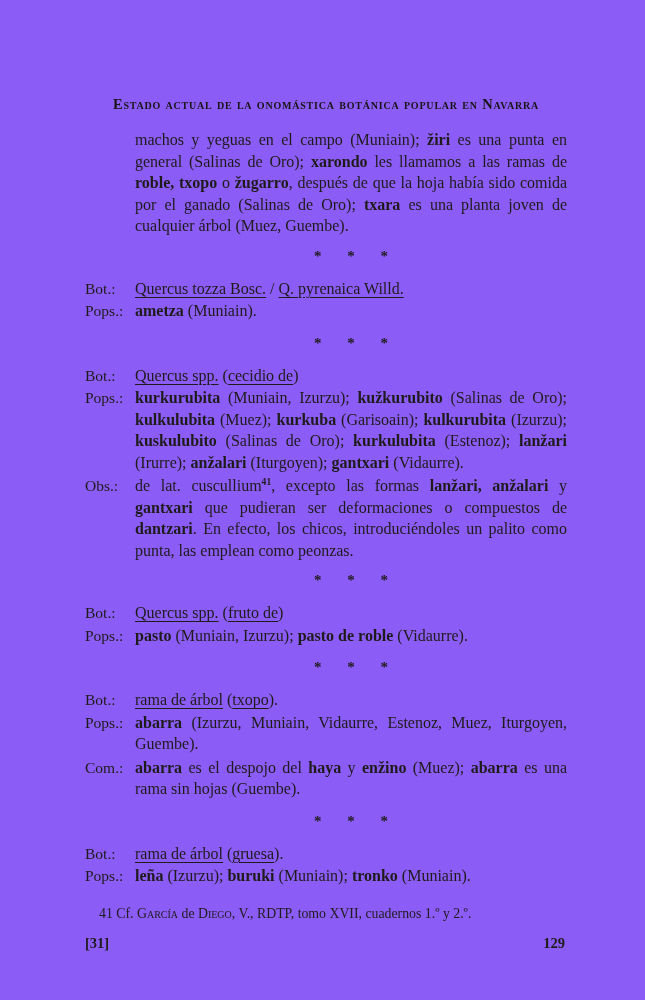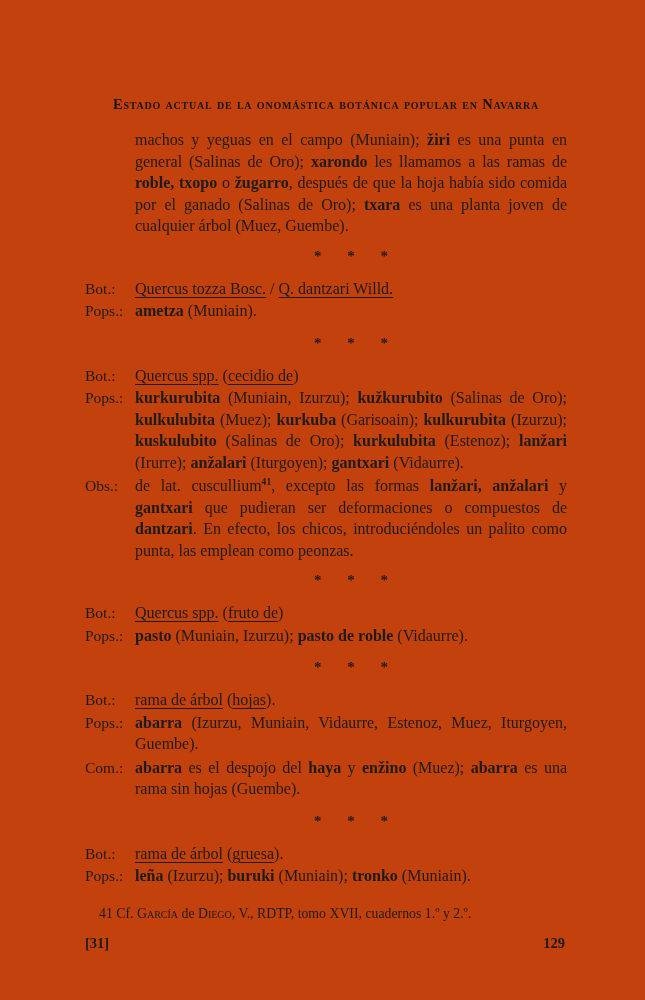--- a/index.html
+++ b/index.html
@@ -5,21 +5,21 @@
   * { margin: 0; padding: 0; box-sizing: border-box; }
   html, body { background: #ffffff; }
   body {
     width: 645px; height: 1000px;
     font-family: "Liberation Serif", "DejaVu Serif", serif;
     color: #1e1c1a;
     overflow: hidden;
   }
   .page {
     width: 645px; height: 1000px;
-    background: #c2410c;
+    background: #8b5cf6;
     padding: 96px 78px 0 85px;
   }
   .running-head {
     text-align: center;
     font-variant: small-caps;
     font-weight: 600;
     font-size: 14.5px;
     letter-spacing: 0.8px;
     color: #171513;
   }
@@ -72,21 +72,21 @@
 <div class="page">
 
   <div class="running-head">Estado actual de la onomástica botánica popular en Navarra</div>
 
   <p class="intro body-text"><span class="seg i">machos y yeguas en el campo </span><span class="seg">(Muniain); </span><span class="seg b">žiri </span><span class="seg i">es una punta en general </span><span class="seg">(Salinas de Oro); </span><span class="seg b">xarondo </span><span class="seg i">les llamamos a las ramas de </span><span class="seg b">roble, txopo </span><span class="seg i">o </span><span class="seg b">žugarro</span><span class="seg i">, después de que la hoja había sido comida por el ganado </span><span class="seg">(Salinas de Oro); </span><span class="seg b">txara </span><span class="seg i">es una planta joven de cualquier árbol </span><span class="seg">(Muez, Guembe).</span></p>
 
   <div class="sep body-text">* * *</div>
 
   <div class="row body-text mt-entry">
     <span class="lab">Bot.:</span>
-    <span class="txt"><span class="seg u">Quercus tozza Bosc.</span><span class="seg"> / </span><span class="seg u">Q. dantzari Willd.</span></span>
+    <span class="txt"><span class="seg u">Quercus tozza Bosc.</span><span class="seg"> / </span><span class="seg u">Q. pyrenaica Willd.</span></span>
   </div>
   <div class="row body-text">
     <span class="lab">Pops.:</span>
     <span class="txt"><span class="seg b">ametza </span><span class="seg">(Muniain).</span></span>
   </div>
 
   <div class="sep body-text mt-sep-lg">* * *</div>
 
   <div class="row body-text mt-entry">
     <span class="lab">Bot.:</span>
@@ -109,21 +109,21 @@
   </div>
   <div class="row body-text">
     <span class="lab">Pops.:</span>
     <span class="txt"><span class="seg b">pasto </span><span class="seg">(Muniain, Izurzu); </span><span class="seg b">pasto de roble </span><span class="seg">(Vidaurre).</span></span>
   </div>
 
   <div class="sep body-text mt-sep-lg">* * *</div>
 
   <div class="row body-text mt-entry">
     <span class="lab">Bot.:</span>
-    <span class="txt"><span class="seg u">rama de árbol</span><span class="seg"> (</span><span class="seg u">hojas</span><span class="seg">).</span></span>
+    <span class="txt"><span class="seg u">rama de árbol</span><span class="seg"> (</span><span class="seg u">txopo</span><span class="seg">).</span></span>
   </div>
   <div class="row body-text">
     <span class="lab">Pops.:</span>
     <span class="txt"><span class="seg b">abarra </span><span class="seg">(Izurzu, Muniain, Vidaurre, Estenoz, Muez, Iturgoyen, Guembe).</span></span>
   </div>
   <div class="row body-text mt-small">
     <span class="lab">Com.:</span>
     <span class="txt"><span class="seg b">abarra </span><span class="seg i">es el despojo del </span><span class="seg b">haya </span><span class="seg i">y </span><span class="seg b">enžino </span><span class="seg">(Muez); </span><span class="seg b">abarra </span><span class="seg i">es una rama sin hojas </span><span class="seg">(Guembe).</span></span>
   </div>
 

